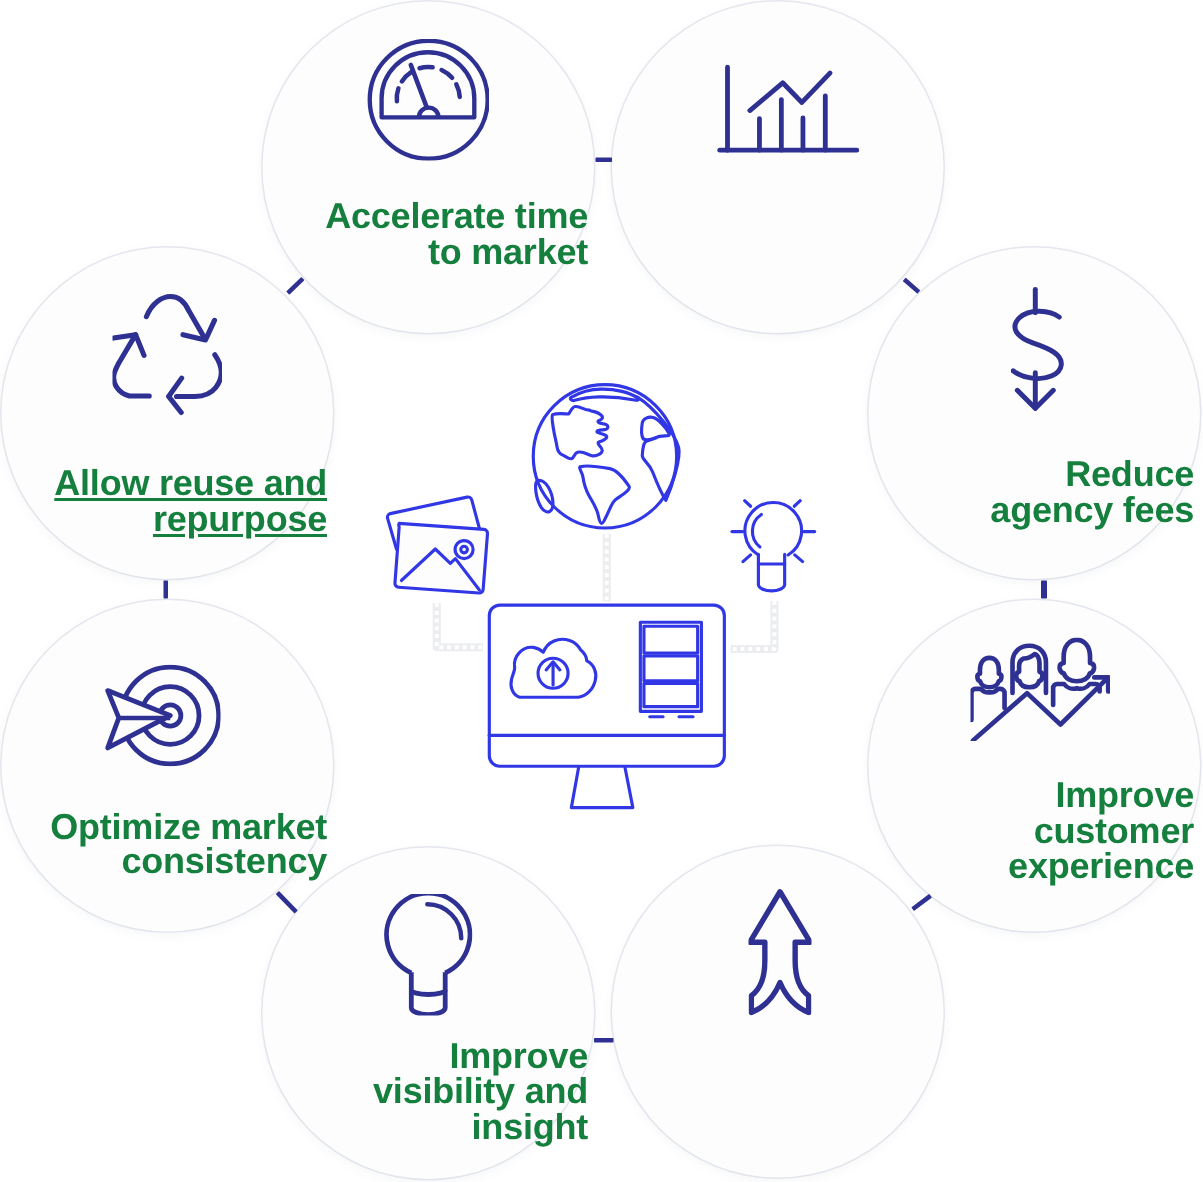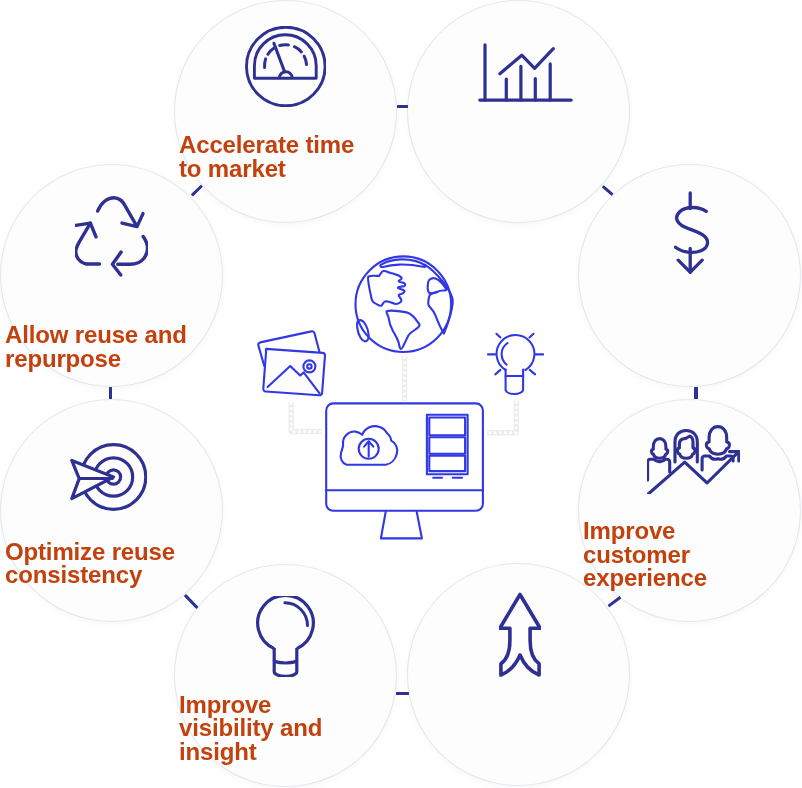--- a/index.html
+++ b/index.html
@@ -5,21 +5,21 @@
 <style>
   html,body{margin:0;padding:0;}
   body{width:802px;height:788px;background:#ffffff;
        font-family:"Liberation Sans",sans-serif;overflow:hidden;}
   .stage{position:relative;width:802px;height:788px;}
   .node{position:absolute;width:221px;height:221px;border-radius:50%;
         background:#fdfdfe;box-sizing:border-box;
         box-shadow:0 0 0 1px rgba(200,204,220,.45), 0 2px 7px rgba(135,140,165,.09);}
   .node .ico{position:absolute;}
   .node .lbl{position:absolute;left:4px;right:4px;font-weight:700;font-size:24px;
-             line-height:23.6px;color:#c2410c;text-align:left;white-space:pre-line;
+             line-height:23.6px;color:#15803d;text-align:right;white-space:pre-line;
              letter-spacing:-0.15px;}
   .conn{position:absolute;background:#2e3192;border-radius:.5px;}
   .centersvg{position:absolute;left:0;top:0;}
 </style>
 </head>
 <body>
 
 <div class="stage">
     <div class="node" style="left: 175px; top: 1px;">
       <div class="ico" style="top: 25px; left: 69px;"><svg width="82" height="81" viewBox="0 0 82 81">
@@ -53,20 +53,22 @@
     </div>
     <div class="node" style="left: 579px; top: 165px;">
       <div class="ico" style="top: 26px; left: 95px;"><svg width="36" height="83" viewBox="0 0 36 83">
   <g stroke="#2e3192" stroke-width="3.3" stroke-linecap="round" fill="none">
     <path d="M16.2 1.9 V17.5"></path>
     <path d="M16.2 57.5 V81"></path>
     <path d="M32.2 20.4 C26 15.7 12.3 14.6 5.8 20.7 C-0.9 27 3.6 33.9 14.5 37.6 C26.5 41.7 34.2 45.4 33.5 52.3 C32.8 59 23 62.4 14 61.1 C8.4 60.3 4.3 58.5 1.4 56.2"></path>
     <path d="M4.2 69.2 L16.2 81.2 L28.2 69.2"></path>
   </g>
 </svg></div>
+      <div class="lbl" style="top: 140.4px;">Reduce
+agency fees</div>
     </div>
     <div class="node" style="left: 579px; top: 400px;">
       <div class="ico" style="top: 24.8px; left: 67.8px;"><svg width="93.3" height="69.2" viewBox="0 0 93.3 69.2">
   <g stroke="#2e3192" stroke-width="3.1" fill="none" stroke-linejoin="round" stroke-linecap="round">
 
     <path d="M6.3 21.8 C6.3 16.3 9.0 13.6 12.6 13.6 C16.2 13.6 18.9 16.3 18.9 21.8 L18.9 24.2
              C20.2 24.4 20.8 25.3 20.6 26.7 C20.4 28.2 19.8 29.0 18.8 29.2
              C18.1 31.6 15.6 33.2 12.6 33.2 C9.6 33.2 7.1 31.6 6.4 29.2
              C5.4 29.0 4.8 28.2 4.6 26.7 C4.4 25.3 5.0 24.4 6.3 24.2 Z"></path>
     <path d="M0.6 55.0 V36.9 A2.6 2.6 0 0 1 3.2 34.3 H7.0 A6.6 6.6 0 0 0 12.6 36.6
@@ -111,35 +113,35 @@
 insight</div>
     </div>
     <div class="node" style="left: 1px; top: 400px;">
       <div class="ico" style="top: 42.9px; left: 69px;"><svg width="77.4" height="68.1" viewBox="0 0 77.4 68.1">
   <circle cx="43.5" cy="34.0" r="32.3" fill="none" stroke="#2e3192" stroke-width="3.2"></circle>
   <circle cx="43.5" cy="34.0" r="19.2" fill="none" stroke="#2e3192" stroke-width="3.2"></circle>
   <circle cx="43.5" cy="34.0" r="7.1" fill="none" stroke="#2e3192" stroke-width="3.2"></circle>
   <path d="M1.8 17.4 L43.5 34.0 L1.8 55.6 L9.2 35.6 Z" fill="#fdfdfe" stroke="#2e3192" stroke-width="3.2" stroke-linejoin="round"></path>
   <path d="M9.2 35.6 H43.5" fill="none" stroke="#2e3192" stroke-width="3.0"></path>
 </svg></div>
-      <div class="lbl" style="top: 139.8px;">Optimize reuse
+      <div class="lbl" style="top: 139.8px;">Optimize market
 consistency</div>
     </div>
     <div class="node" style="left: 1px; top: 165px;">
       <div class="ico" style="top: 31.3px; left: 73.8px;"><svg width="73.3" height="80.4" viewBox="0 0 73.3 80.4">
   <g stroke="#2e3192" stroke-width="3.4" fill="none" stroke-linecap="round" stroke-linejoin="round">
     <path d="M22.6 15.1 C26.3 6.1 32.9 1.7 38.8 1.7 C44.0 1.7 48.3 5.4 51.0 11.4 L61.5 29.6"></path>
     <path d="M47.0 27.1 L62.0 30.6 L68.0 17.6"></path>
     <path d="M68.2 40.5 C73.1 47.5 74.2 55.4 69.0 62.2 C66.1 66.0 61.0 68.3 55.0 68.3 L42.7 68.3"></path>
     <path d="M46.1 56.1 L37.4 68.3 L45.8 79.0"></path>
     <path d="M24.5 68.0 L11.2 68.0 C3.7 66.0 -0.6 59.3 1.2 52.8 C1.9 50.3 3.2 47.9 4.6 45.3 L15.4 27.1"></path>
     <path d="M0.7 29.4 L15.4 27.1 L21.0 40.9"></path>
   </g>
 </svg></div>
-      <div class="lbl" style="top: 158px;">Allow reuse and
+      <div class="lbl" style="top: 146px; text-decoration: underline;">Allow reuse and
 repurpose</div>
     </div>
     <div class="conn" style="left: 397.1px; top: 104.9px; width: 11.4px; height: 3.4px;"></div>
     <div class="conn" style="left: 601.25px; top: 189px; width: 13.3px; height: 3.4px; transform: rotate(41deg);"></div>
     <div class="conn" style="left: 694.3px; top: 387px; width: 3.4px; height: 12.2px;"></div>
     <div class="conn" style="left: 606.8px; top: 600.3px; width: 15.4px; height: 3.4px; transform: rotate(-37deg);"></div>
     <div class="conn" style="left: 395.9px; top: 692.1px; width: 13.2px; height: 3.4px;"></div>
     <div class="conn" style="left: 181.5px; top: 600.3px; width: 18.2px; height: 3.4px; transform: rotate(46deg);"></div>
     <div class="conn" style="left: 108.5px; top: 387px; width: 3.4px; height: 12px;"></div>
     <div class="conn" style="left: 190.3px; top: 189.3px; width: 14px; height: 3.4px; transform: rotate(-44deg);"></div>

